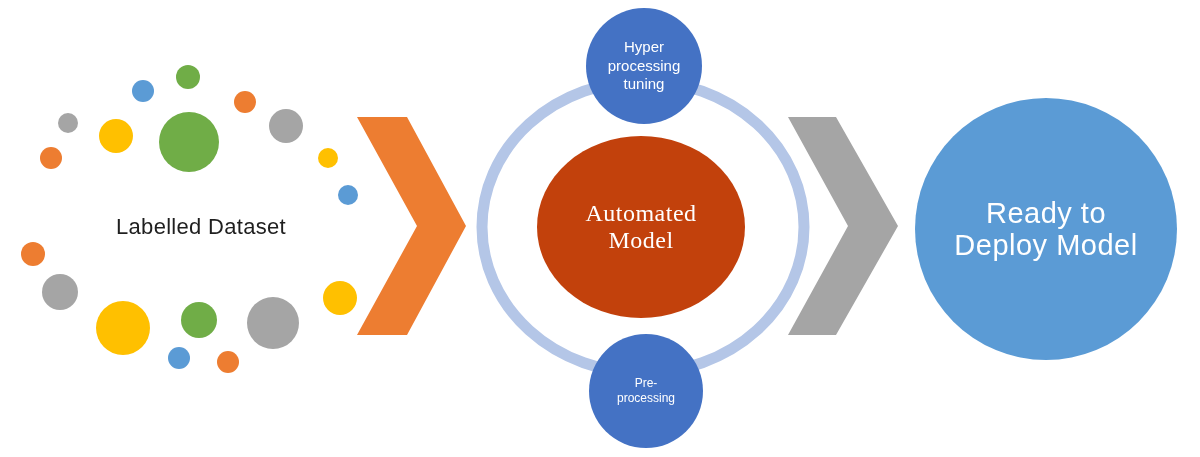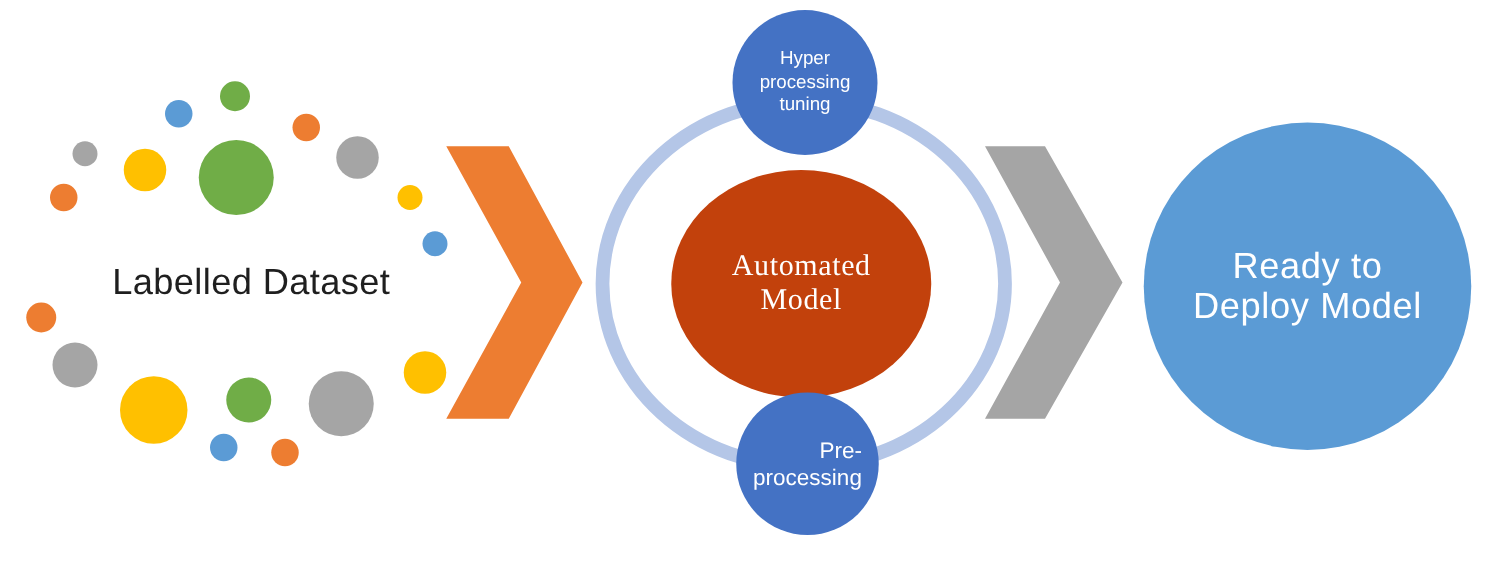--- a/index.html
+++ b/index.html
@@ -27,21 +27,21 @@
     box-sizing: border-box;
   }
   .node span { white-space: pre-line; display: block; }
   .circle-node { border-radius: 50%; color: #ffffff; }
   .main-node span { line-height: 1.12; letter-spacing: 0.5px; }
   .sat-node span { line-height: 1.25; }
   .big-node span { line-height: 1.12; letter-spacing: 0.5px; }
   .dataset-label {
     position: absolute;
     transform: translate(-50%, -50%);
-    font-size: 29px;
+    font-size: 22px;
     letter-spacing: 0.3px;
     white-space: nowrap;
   }
 </style>
 </head>
 <body>
 
 <div class="stage">
 
   <svg class="canvas" viewBox="0 0 1200 457" xmlns="http://www.w3.org/2000/svg">
@@ -77,21 +77,21 @@
     <span>Hyper
 processing
 tuning</span>
   </div>
 
   <div class="node circle-node main-node" style="left: 537px; top: 136px; width: 208px; height: 182px; background: #c2410c; font-size: 24px; font-family: Liberation Serif, serif;">
     <span>Automated
 Model</span>
   </div>
 
-  <div class="node circle-node sat-node" style="left: 589px; top: 314px; width: 114px; height: 114px; background: rgb(68, 114, 196); font-size: 18px; text-align: right;">
+  <div class="node circle-node sat-node" style="left: 589px; top: 334px; width: 114px; height: 114px; background: rgb(68, 114, 196); font-size: 12px;">
     <span>Pre-
 processing</span>
   </div>
 
   <div class="node circle-node big-node" style="left: 915px; top: 98px; width: 262px; height: 262px; background: rgb(91, 155, 213); font-size: 29px; align-items: center;">
     <span>Ready to
 Deploy Model</span>
   </div>
 
 </div>

